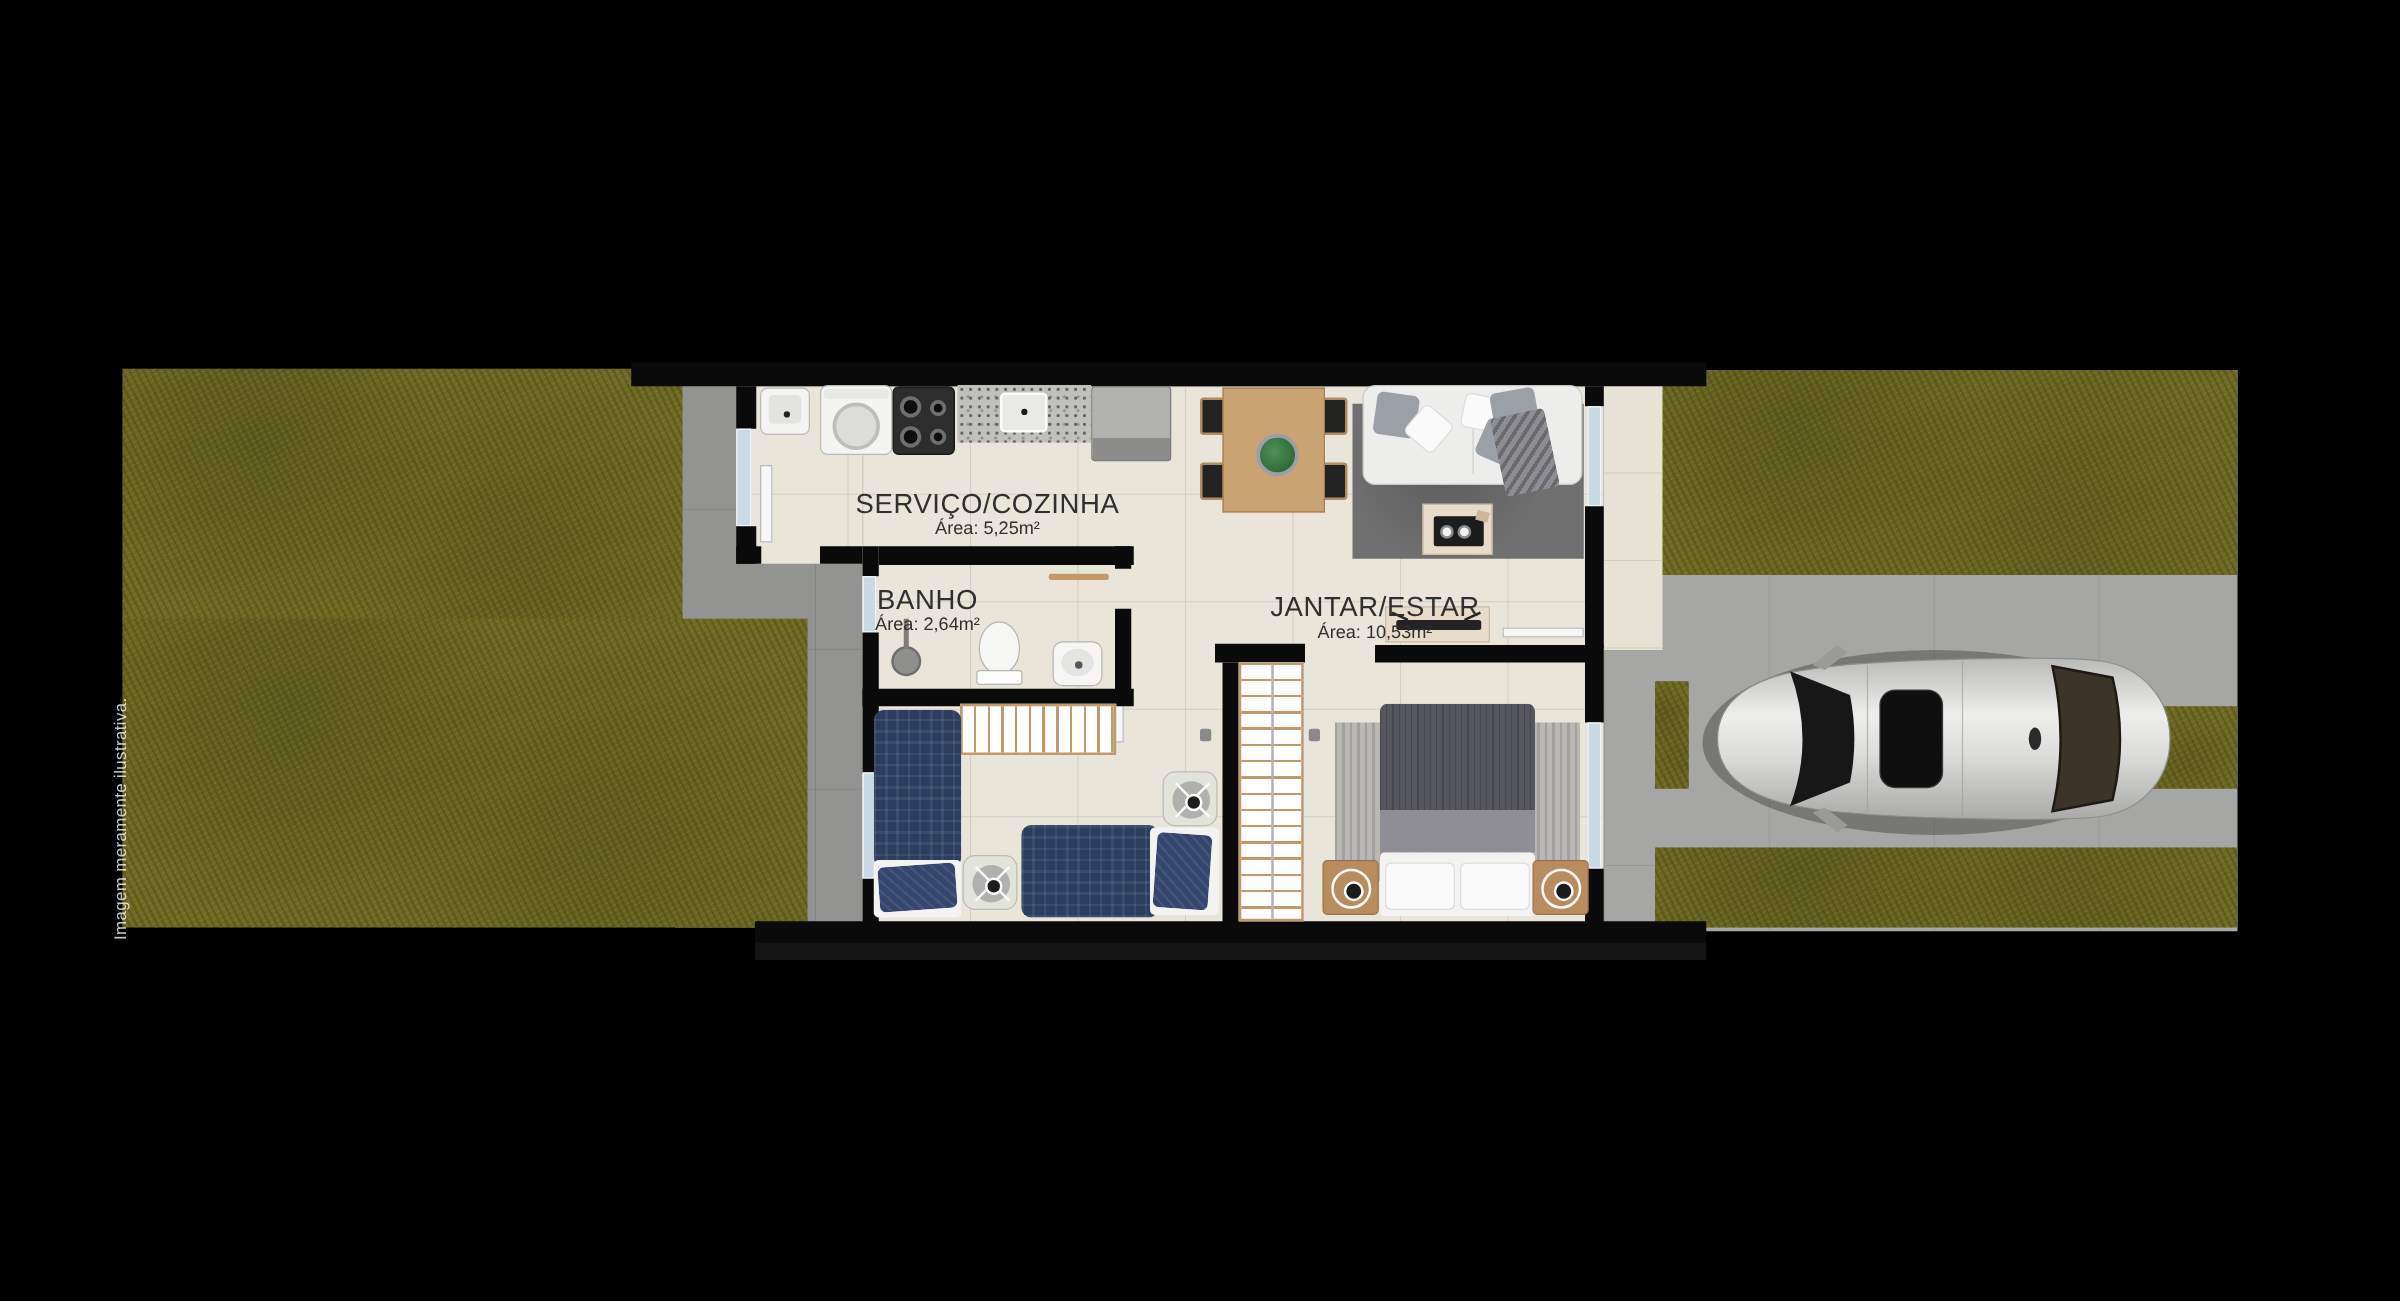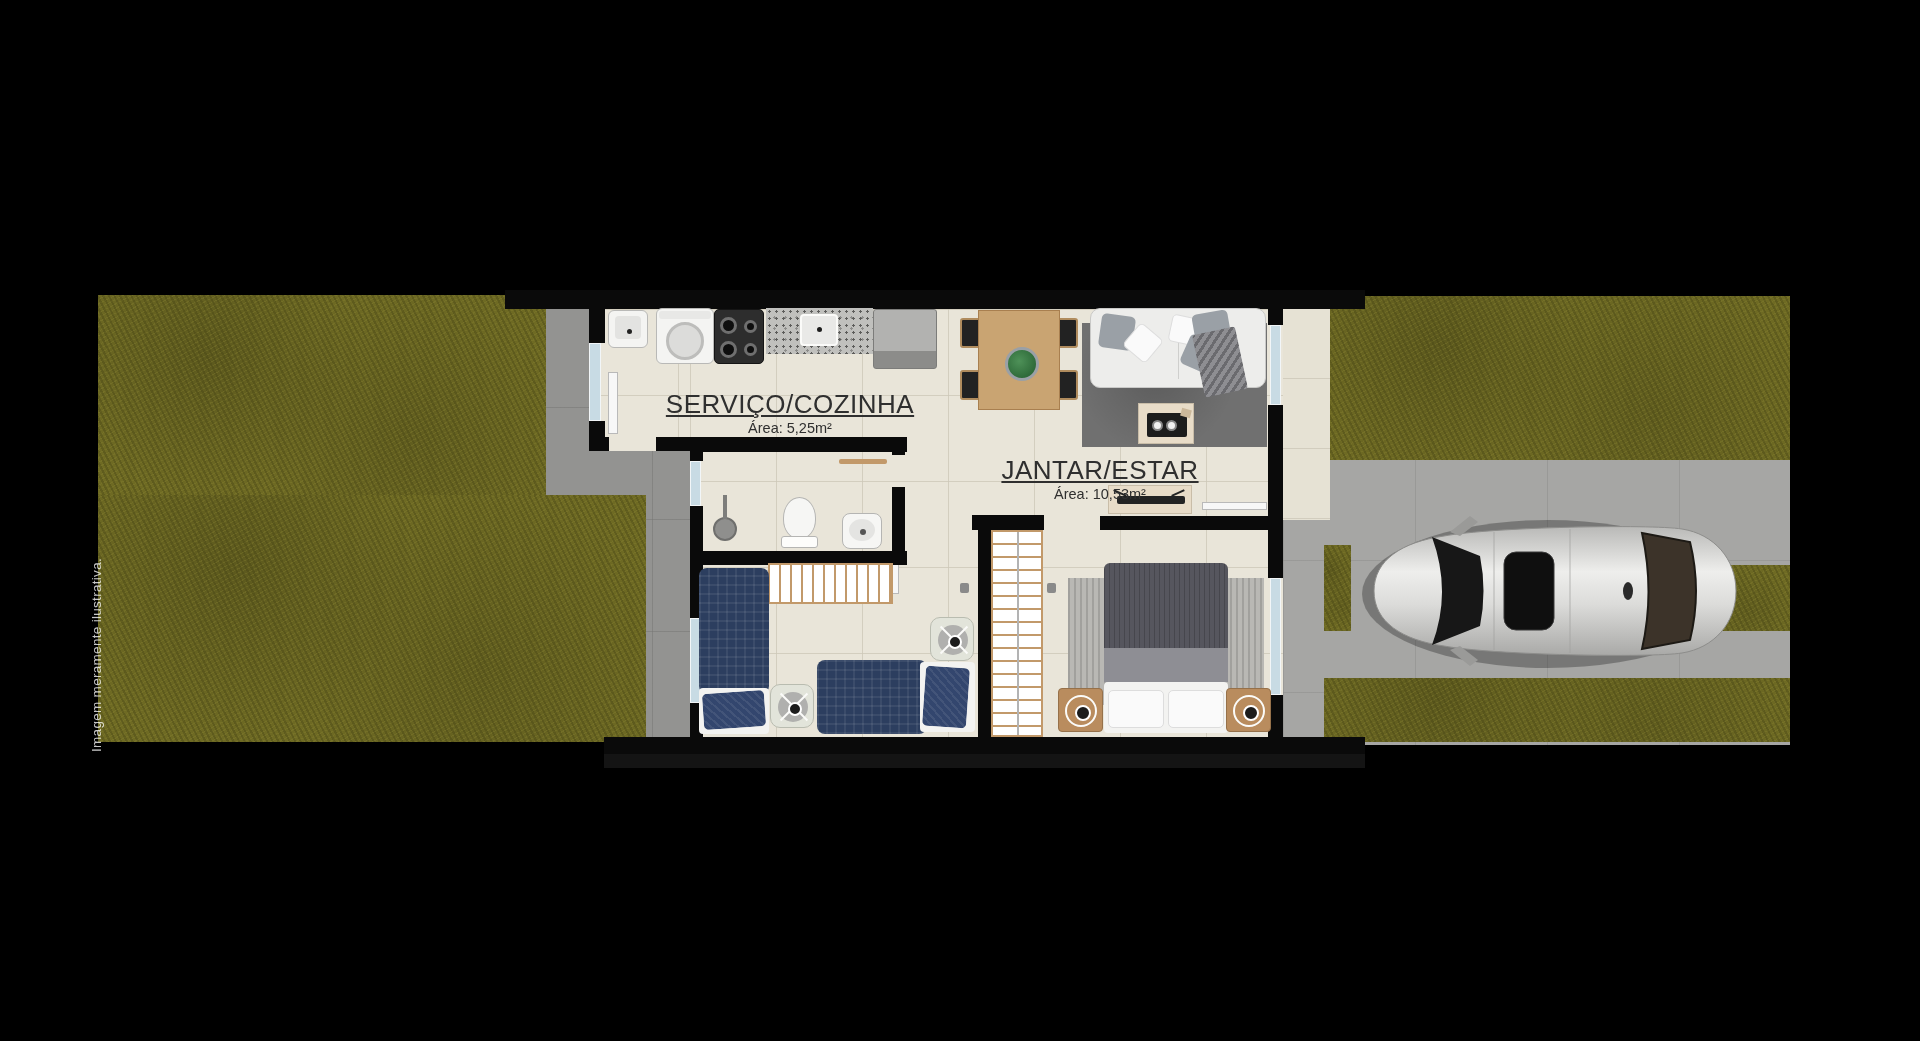--- a/index.html
+++ b/index.html
@@ -74,21 +74,21 @@
   .stand-sage{background:#e2e4da;border:1px solid #b9bcb0;border-radius:10px;box-sizing:border-box;}
   .stand-wood{background:#b98c5e;border:1px solid #96714a;border-radius:4px;box-sizing:border-box;}
   .lampdisc{position:absolute;border-radius:50%;background:#b0b0ae;}
   .lampdisc .spoke{position:absolute;left:50%;top:-4px;bottom:-4px;width:2px;background:#fbfbf9;transform-origin:center;}
   .lampdisc .dot{position:absolute;left:50%;top:50%;width:10px;height:10px;margin:-5px 0 0 -5px;border-radius:50%;background:#1c1c1c;border:2px solid #fff;}
   .ringlamp{position:absolute;border:2px solid #fbfbf9;border-radius:50%;box-sizing:border-box;}
   .ringlamp .dot{position:absolute;left:50%;top:50%;width:12px;height:12px;margin:-6px 0 0 -6px;border-radius:50%;background:#1c1c1c;border:2px solid #fff;}
   .plant{background:radial-gradient(circle at 40% 40%,#4e9158,#2f6b3a 70%);border-radius:50%;border:3px solid #9aa0a6;}
   
   .room-label{color:#2f2f2f;text-align:center;line-height:1.15;}
-  .room-label .nm{font-size:26px;letter-spacing:.5px;text-decoration:underline;}
+  .room-label .nm{font-size:22px;letter-spacing:.5px;}
   .room-label .ar{font-size:14.5px;}
   .watermark{color:rgba(255,255,255,.78);font-size:13.5px;letter-spacing:.3px;
     transform:rotate(-90deg);transform-origin:left bottom;white-space:nowrap;}
 </style>
 </head>
 <body>
 
 <div id="canvas">
 
   <div class="abs concrete" style="left:540px;top:295px;width:163px;height:447px;"></div>
@@ -261,19 +261,23 @@
     <path d="M 98 138 L 118 154 L 126 148 L 108 134 Z" fill="#9a9a98"></path>
     <line x1="142" y1="20" x2="142" y2="138" stroke="#9f9f9d" stroke-width="1" opacity="0.7"></line>
     <line x1="218" y1="17" x2="218" y2="141" stroke="#9f9f9d" stroke-width="1" opacity="0.7"></line>
     <ellipse cx="276" cy="79" rx="5" ry="9" fill="#2a2a2a"></ellipse>
   </svg>
 
   <div class="abs room-label" style="left:640px;top:390px;width:300px;">
     <div class="nm">SERVIÇO/COZINHA</div>
     <div class="ar">Área: 5,25m²</div>
   </div>
-  <div class="abs room-label" style="left:950px;top:456px;width:300px;">
+  <div class="abs room-label" style="left:642px;top:467px;width:200px;">
+    <div class="nm">BANHO</div>
+    <div class="ar">Área: 2,64m²</div>
+  </div>
+  <div class="abs room-label" style="left:950px;top:473px;width:300px;">
     <div class="nm">JANTAR/ESTAR</div>
     <div class="ar">Área: 10,53m²</div>
   </div>
 
   <div class="abs watermark" style="left:104px;top:737px;">Imagem meramente ilustrativa.</div>
 </div>
 
 </body></html>

